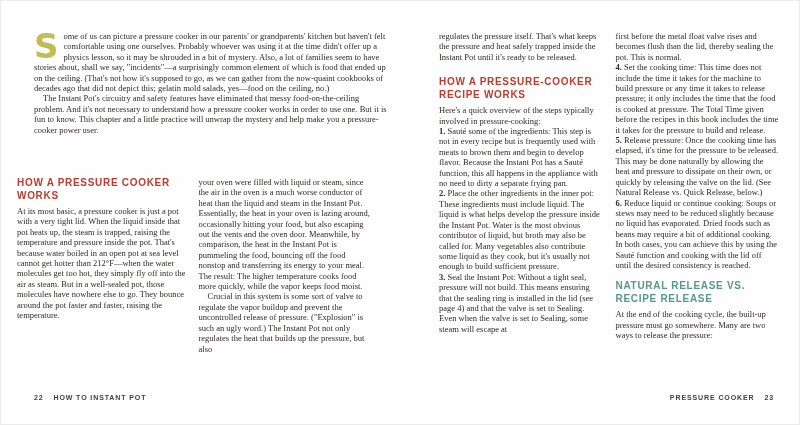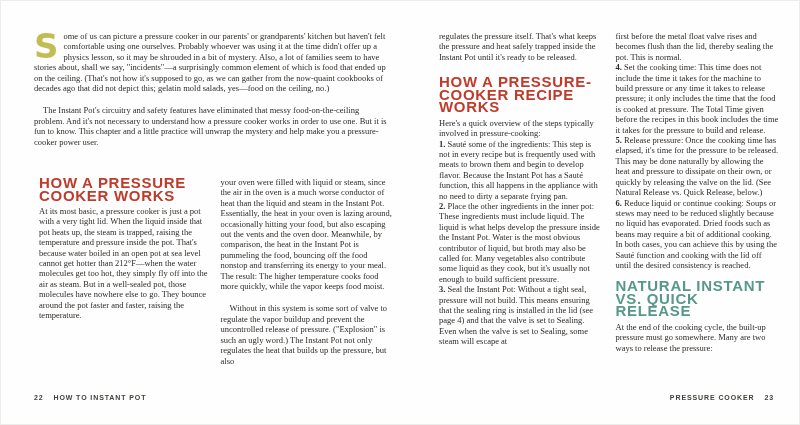--- a/index.html
+++ b/index.html
@@ -3,32 +3,32 @@
 <meta charset="utf-8">
 <style>
   html,body{margin:0;padding:0;background:#ffffff;}
   #canvas{
     position:relative;width:800px;height:425px;background:#fefefe;
     border:1px solid #ececea;box-sizing:border-box;overflow:hidden;
     font-family:"Liberation Serif", serif;color:#2f2b28;
   }
   .body-text{font-size:8.5px;line-height:10.4px;text-align:left;}
   .body-text p{margin:0;}
-  p.indent{text-indent:9px;margin-top:12px;}
+  p.indent{text-indent:9px;}
   .intro{position:absolute;left:33px;top:30px;width:354px;}
   .drop-cap{
     float:left;font-family:"DejaVu Sans", sans-serif;font-weight:bold;
     color:#c2bc52;font-size:34px;line-height:28px;margin:1px 5px 0 0;
   }
-  .left-cols{position:absolute;left:38px;top:176px;width:355px;display:flex;gap:8px;}
+  .left-cols{position:absolute;left:16px;top:176px;width:355px;display:flex;gap:8px;}
   .right-cols{position:absolute;left:438px;top:30px;width:340px;display:flex;gap:13px;}
   .col{flex:1;min-width:0;}
   .section-heading{
     font-family:"Liberation Sans", sans-serif;font-weight:bold;font-stretch:condensed;
-    color:#bf3b2b;font-size:15px;line-height:12.5px;letter-spacing:0.7px;
+    color:#bf3b2b;font-size:10px;line-height:12.5px;letter-spacing:0.7px;
     margin:0 0 4px 0;
   }
   .section-heading.teal{color:#57988a;margin-top:10px;}
   .section-heading.spaced{margin-top:14px;}
   .lede{margin:0 0 7px 0;}
   .step{margin:0 0 8px 0;}
   .step b{font-weight:bold;}
   .cont{margin:0 0 8px 0;}
   .footer{
     position:absolute;top:393px;font-family:"Liberation Sans", sans-serif;
@@ -49,21 +49,21 @@
     <p class="indent">The Instant Pot's circuitry and safety features have eliminated that messy food-on-the-ceiling problem. And it's not necessary to understand how a pressure cooker works in order to use one. But it is fun to know. This chapter and a little practice will unwrap the mystery and help make you a pressure-cooker power user.</p>
   </div>
 
   <div class="left-cols body-text">
     <div class="col">
       <h2 class="section-heading">HOW A PRESSURE COOKER WORKS</h2>
       <p>At its most basic, a pressure cooker is just a pot with a very tight lid. When the liquid inside that pot heats up, the steam is trapped, raising the temperature and pressure inside the pot. That's because water boiled in an open pot at sea level cannot get hotter than 212°F—when the water molecules get too hot, they simply fly off into the air as steam. But in a well-sealed pot, those molecules have nowhere else to go. They bounce around the pot faster and faster, raising the temperature.</p>
     </div>
     <div class="col">
       <p>your oven were filled with liquid or steam, since the air in the oven is a much worse conductor of heat than the liquid and steam in the Instant Pot. Essentially, the heat in your oven is lazing around, occasionally hitting your food, but also escaping out the vents and the oven door. Meanwhile, by comparison, the heat in the Instant Pot is pummeling the food, bouncing off the food nonstop and transferring its energy to your meal. The result: The higher temperature cooks food more quickly, while the vapor keeps food moist.</p>
-      <p class="indent">Without in this system is some sort of valve to regulate the vapor buildup and prevent the uncontrolled release of pressure. ("Explosion" is such an ugly word.) The Instant Pot not only regulates the heat that builds up the pressure, but also</p>
+      <p class="indent">Crucial in this system is some sort of valve to regulate the vapor buildup and prevent the uncontrolled release of pressure. ("Explosion" is such an ugly word.) The Instant Pot not only regulates the heat that builds up the pressure, but also</p>
     </div>
   </div>
 
   <div class="footer footer-left">
     <span class="pgnum">22</span>
     <span>HOW TO INSTANT POT</span>
   </div>
 
   <div class="right-cols body-text">
     <div class="col">
@@ -72,21 +72,21 @@
       <p class="lede">Here's a quick overview of the steps typically involved in pressure-cooking:</p>
       <p class="step"><b>1.</b> <span>Sauté some of the ingredients: This step is not in every recipe but is frequently used with meats to brown them and begin to develop flavor. Because the Instant Pot has a Sauté function, this all happens in the appliance with no need to dirty a separate frying pan.</span></p>
       <p class="step"><b>2.</b> <span>Place the other ingredients in the inner pot: These ingredients must include liquid. The liquid is what helps develop the pressure inside the Instant Pot. Water is the most obvious contributor of liquid, but broth may also be called for. Many vegetables also contribute some liquid as they cook, but it's usually not enough to build sufficient pressure.</span></p>
       <p class="step"><b>3.</b> <span>Seal the Instant Pot: Without a tight seal, pressure will not build. This means ensuring that the sealing ring is installed in the lid (see page 4) and that the valve is set to Sealing. Even when the valve is set to Sealing, some steam will escape at</span></p>
     </div>
     <div class="col">
       <p class="cont">first before the metal float valve rises and becomes flush than the lid, thereby sealing the pot. This is normal.</p>
       <p class="step"><b>4.</b> <span>Set the cooking time: This time does not include the time it takes for the machine to build pressure or any time it takes to release pressure; it only includes the time that the food is cooked at pressure. The Total Time given before the recipes in this book includes the time it takes for the pressure to build and release.</span></p>
       <p class="step"><b>5.</b> <span>Release pressure: Once the cooking time has elapsed, it's time for the pressure to be released. This may be done naturally by allowing the heat and pressure to dissipate on their own, or quickly by releasing the valve on the lid. (See Natural Release vs. Quick Release, below.)</span></p>
       <p class="step"><b>6.</b> <span>Reduce liquid or continue cooking: Soups or stews may need to be reduced slightly because no liquid has evaporated. Dried foods such as beans may require a bit of additional cooking. In both cases, you can achieve this by using the Sauté function and cooking with the lid off until the desired consistency is reached.</span></p>
-      <h2 class="section-heading teal">NATURAL INSTANT VS. QUICK RELEASE</h2>
+      <h2 class="section-heading teal">NATURAL RELEASE VS. RECIPE RELEASE</h2>
       <p>At the end of the cooking cycle, the built-up pressure must go somewhere. Many are two ways to release the pressure:</p>
     </div>
   </div>
 
   <div class="footer footer-right">
     <span>PRESSURE COOKER</span>
     <span class="pgnum">23</span>
   </div>
 
 </div>

